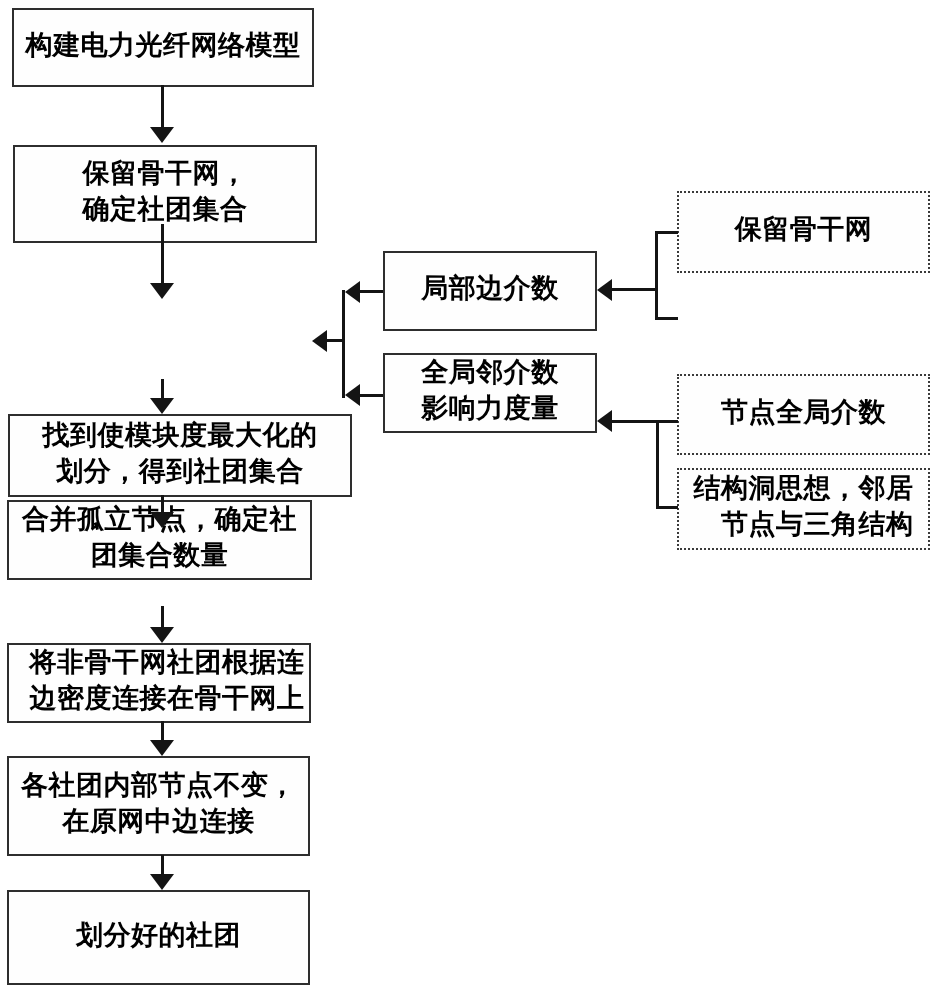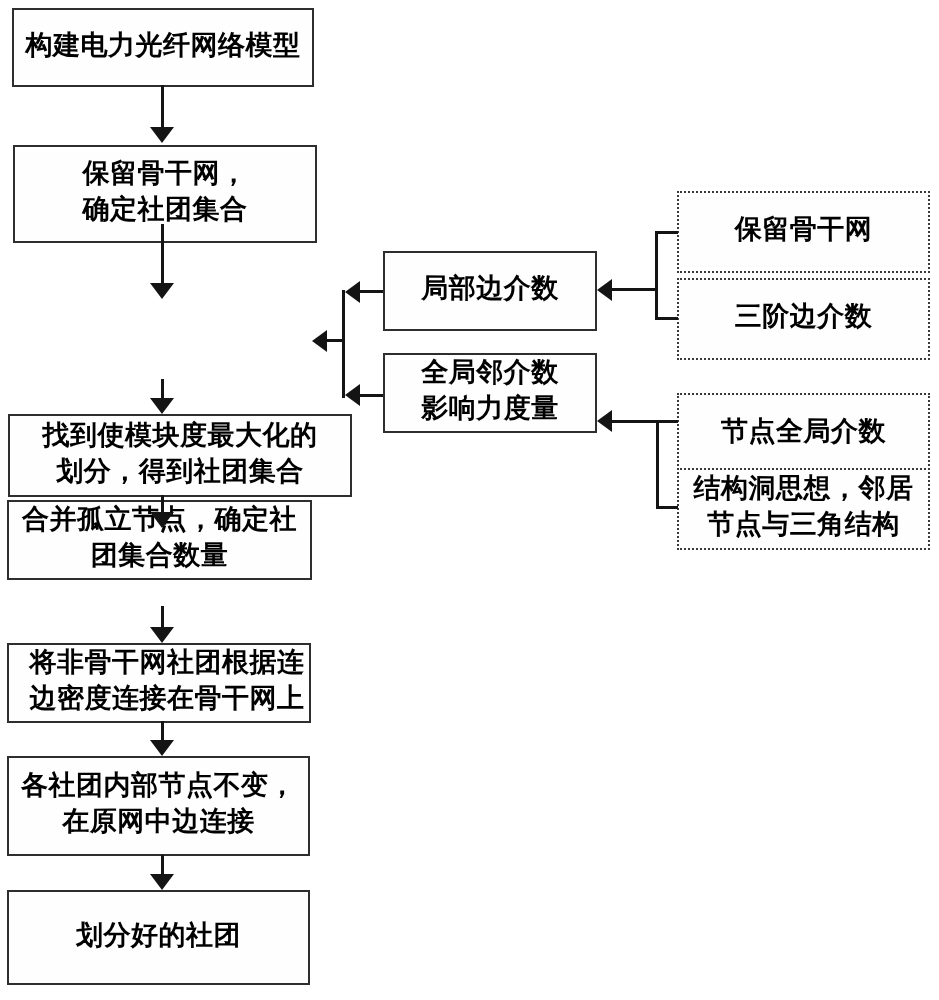--- a/index.html
+++ b/index.html
@@ -106,25 +106,24 @@
     <div class="hline" style="left:360px; top:290px; width:23px; height:3px;"></div>
     <div class="arr-left" style="left:345px; top:281px;"></div>
     <div class="hline" style="left:360px; top:394px; width:23px; height:3px;"></div>
     <div class="arr-left" style="left:345px; top:384px;"></div>
     <div class="hline" style="left:327px; top:339px; width:16px; height:3px;"></div>
     <div class="arr-left" style="left:312px; top:330px;"></div>
   </div>
 
   <div class="fbox dotted" style="left:677px; top:191px; width:253px; height:82px;">保留骨干网</div>
 
-  <div class="fbox dotted" style="left:677px; top:278px; width:253px; height:82px;">三阶边介数</div>
 
-  <div class="fbox dotted" style="left:677px; top:393px; width:253px; height:81px;">节点全局介数</div>
+  <div class="fbox dotted" style="left:677px; top:374px; width:253px; height:81px;">节点全局介数</div>
 
-  <div class="fbox dotted" style="left:677px; top:468px; width:253px; height:82px;">结构洞思想，邻居
+  <div class="fbox dotted" style="left:677px; top:468px; width:253px; height:82px;text-align:right;">结构洞思想，邻居
 节点与三角结构</div>
 
   <div>
     <div class="vline" style="left:655px; top:231px; width:3px; height:89px;"></div>
     <div class="hline" style="left:655px; top:231px; width:23px; height:3px;"></div>
     <div class="hline" style="left:655px; top:317px; width:23px; height:3px;"></div>
     <div class="hline" style="left:612px; top:288px; width:45px; height:3px;"></div>
     <div class="arr-left" style="left:597px; top:279px;"></div>
   </div>
 

